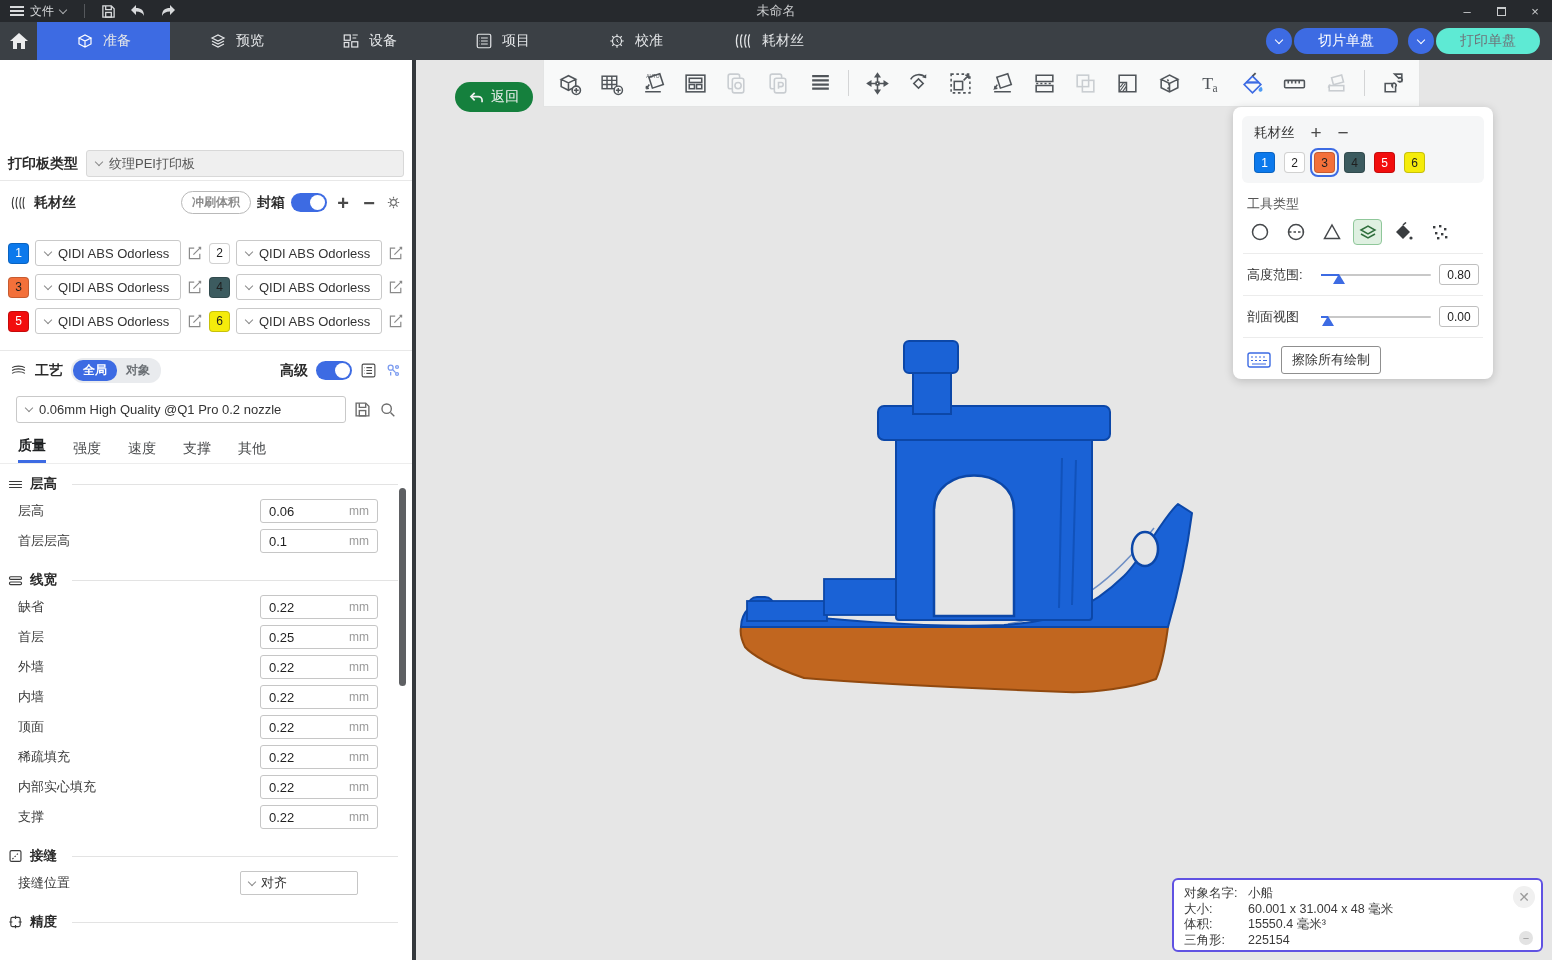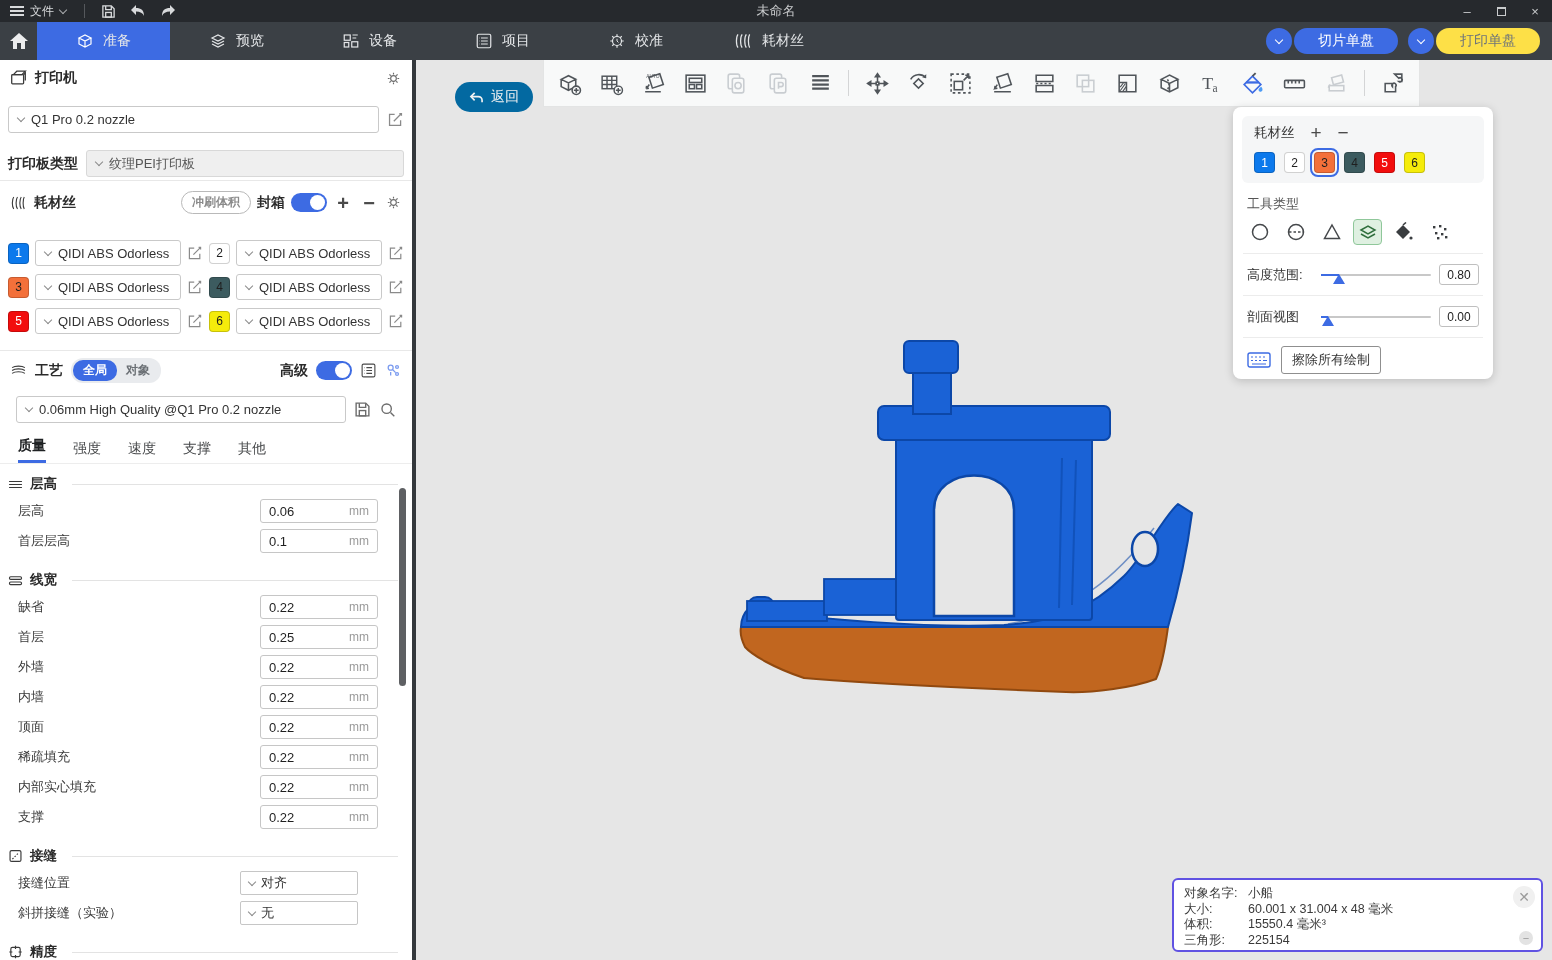--- a/index.html
+++ b/index.html
@@ -32,21 +32,21 @@
   .home-btn{width:37px;display:flex;align-items:center;justify-content:center;}
   .tab{width:133px;display:flex;align-items:center;justify-content:center;gap:9px;
     color:#E4E6E8;font-size:14px;}
   .tab.active{background:#3D6BE3;}
   .actions{margin-left:auto;display:flex;align-items:center;gap:10px;padding-right:12px;}
   .btn-group{display:flex;align-items:center;gap:2px;}
   .drop{width:26px;height:26px;border-radius:13px;background:#3D6BE3;display:flex;
     align-items:center;justify-content:center;}
   .mainbtn{height:26px;border:none;border-radius:13px;padding:0 24px;font-size:14px;
     background:#3D6BE3;color:#fff;font-family:Liberation Mono, monospace;}
-  .mainbtn.disabled{background:#fde047;color:#6E747A;}
+  .mainbtn.disabled{background:#5eead4;color:#6E747A;}
 
   
   .sidebar{position:absolute;top:60px;left:0;width:412px;bottom:0;background:#fff;z-index:10;}
   .vsep{position:absolute;top:60px;left:412px;width:4px;bottom:0;background:#34383C;z-index:11;}
   .s-abs{position:absolute;left:0;right:0;}
   .sec-head{display:flex;align-items:center;gap:8px;padding:0 10px;font-size:14px;
     font-weight:bold;color:#2B2B2B;}
   .flexsp{flex:1;}
   .hdiv{position:absolute;left:0;right:0;height:1px;background:#E8E8E8;}
   .select{display:flex;align-items:center;gap:7px;border:1px solid #C9C9C9;border-radius:3px;
@@ -89,21 +89,21 @@
     border-radius:4px;}
 
   
   .viewport{position:absolute;top:60px;left:416px;right:0;bottom:0;background:#E6E6E6;overflow:hidden;}
   .vtoolbar{position:absolute;left:127px;top:0;width:877px;height:47px;background:#F8F9F9;
     border:1px solid #E3E4E4;border-top:none;display:flex;align-items:center;gap:6px;padding:0 8px;}
   .ticon{width:38px;height:38px;display:flex;align-items:center;justify-content:center;color:#50555A;}
   .ticon.disabled{color:#C9CDD1;}
   .tico-sep{width:1px;height:26px;background:#D4D5D6;margin:0 4px;}
   .back-pill{position:absolute;left:39px;top:22px;width:78px;height:30px;border-radius:15px;
-    background:#0369a1;color:#F2F2F2;font-size:14px;display:flex;align-items:center;
+    background:#15803d;color:#F2F2F2;font-size:14px;display:flex;align-items:center;
     justify-content:center;gap:7px;}
 
   
   .paint-panel{position:absolute;left:817px;top:47px;width:260px;height:272px;background:#fff;
     border-radius:8px;box-shadow:0 2px 10px rgba(0,0,0,0.18);font-size:13px;color:#333;}
   .pp-filbox{margin:9px 9px 6px 9px;background:#F5F6F7;border-radius:6px;padding:8px 12px 10px 12px;}
   .pp-head{display:flex;align-items:center;gap:16px;}
   .pp-head .hl{font-size:13.5px;color:#333;}
   .pp-pm{font-size:19px;color:#4A4A4A;line-height:16px;}
   .pp-swatches{display:flex;gap:9px;margin-top:10px;align-items:center;}
@@ -236,43 +236,20 @@
         <span class="drop">
             <span class="caret w"></span>
           </span>
         <button class="mainbtn disabled">打印单盘</button>
       </div>
     </div>
   </div>
 
   <div class="sidebar">
 
-    <div class="s-abs sec-head" style="top:9px;">
-      <svg width="17" height="16" viewBox="0 0 20 18" fill="none" stroke="#3A3A3A" stroke-width="1.5">
-          <path d="M4,5 L8,1 H18 L14,5 Z"></path>
-          <rect x="2" y="5" width="14" height="11" rx="1"></rect>
-          <path d="M16,5 L18,3 V12"></path>
-        </svg>
-      <span>打印机</span>
-      <span class="flexsp"></span>
-      <svg width="17" height="17" viewBox="0 0 24 24" fill="none" stroke="#6B6B6B" stroke-width="1.6">
-          <circle cx="12" cy="12" r="4"></circle>
-          <path d="M12,4 v2.5 M12,17.5 v2.5 M4,12 h2.5 M17.5,12 h2.5 M6.3,6.3 l1.8,1.8 M15.9,15.9 l1.8,1.8 M17.7,6.3 l-1.8,1.8 M8.1,15.9 l-1.8,1.8"></path>
-        </svg>
-    </div>
-    <div class="s-abs rowline" style="top:46px;">
-      <div class="select" style="flex:1;">
-        <span class="caret g"></span>
-        <span>Q1 Pro 0.2 nozzle</span>
-      </div>
-      <svg width="17" height="17" viewBox="0 0 20 20" fill="none" stroke="#8A8A8A" stroke-width="1.5">
-          <path d="M16,11 V17 H3 V4 H9"></path>
-          <path d="M8,12 L17,3 M14.5,3 H17 V5.5"></path>
-        </svg>
-    </div>
     <div class="s-abs rowline" style="top:82px;margin-top:8px;">
       <span class="plabel">打印板类型</span>
       <div class="select gray" style="flex:1;">
         <span class="caret g"></span>
         <span>纹理PEI打印板</span>
       </div>
     </div>
     <div class="hdiv" style="top:120px;"></div>
 
     <div class="s-abs sec-head" style="top:131px;gap:6px;">
@@ -508,27 +485,20 @@
         <span>接缝</span>
           <span class="g-line"></span>
       </div>
       <div class="srow">
         <span class="slabel">接缝位置</span>
         <span class="sselect">
             <span class="caret g"></span>
             <span>对齐</span>
           </span>
       </div>
-      <div class="srow">
-        <span class="slabel">斜拼接缝（实验）</span>
-        <span class="sselect">
-            <span class="caret g"></span>
-            <span>无</span>
-          </span>
-      </div>
 
       <div class="g-head mt">
         <svg width="15" height="14" viewBox="0 0 18 18" fill="none" stroke="#3A3A3A" stroke-width="1.5">
             <rect x="3" y="3" width="12" height="12" rx="2"></rect>
             <path d="M9,1 v4 M9,13 v4 M1,9 h4 M13,9 h4"></path>
           </svg>
         <span>精度</span>
           <span class="g-line"></span>
       </div>
     </div>

